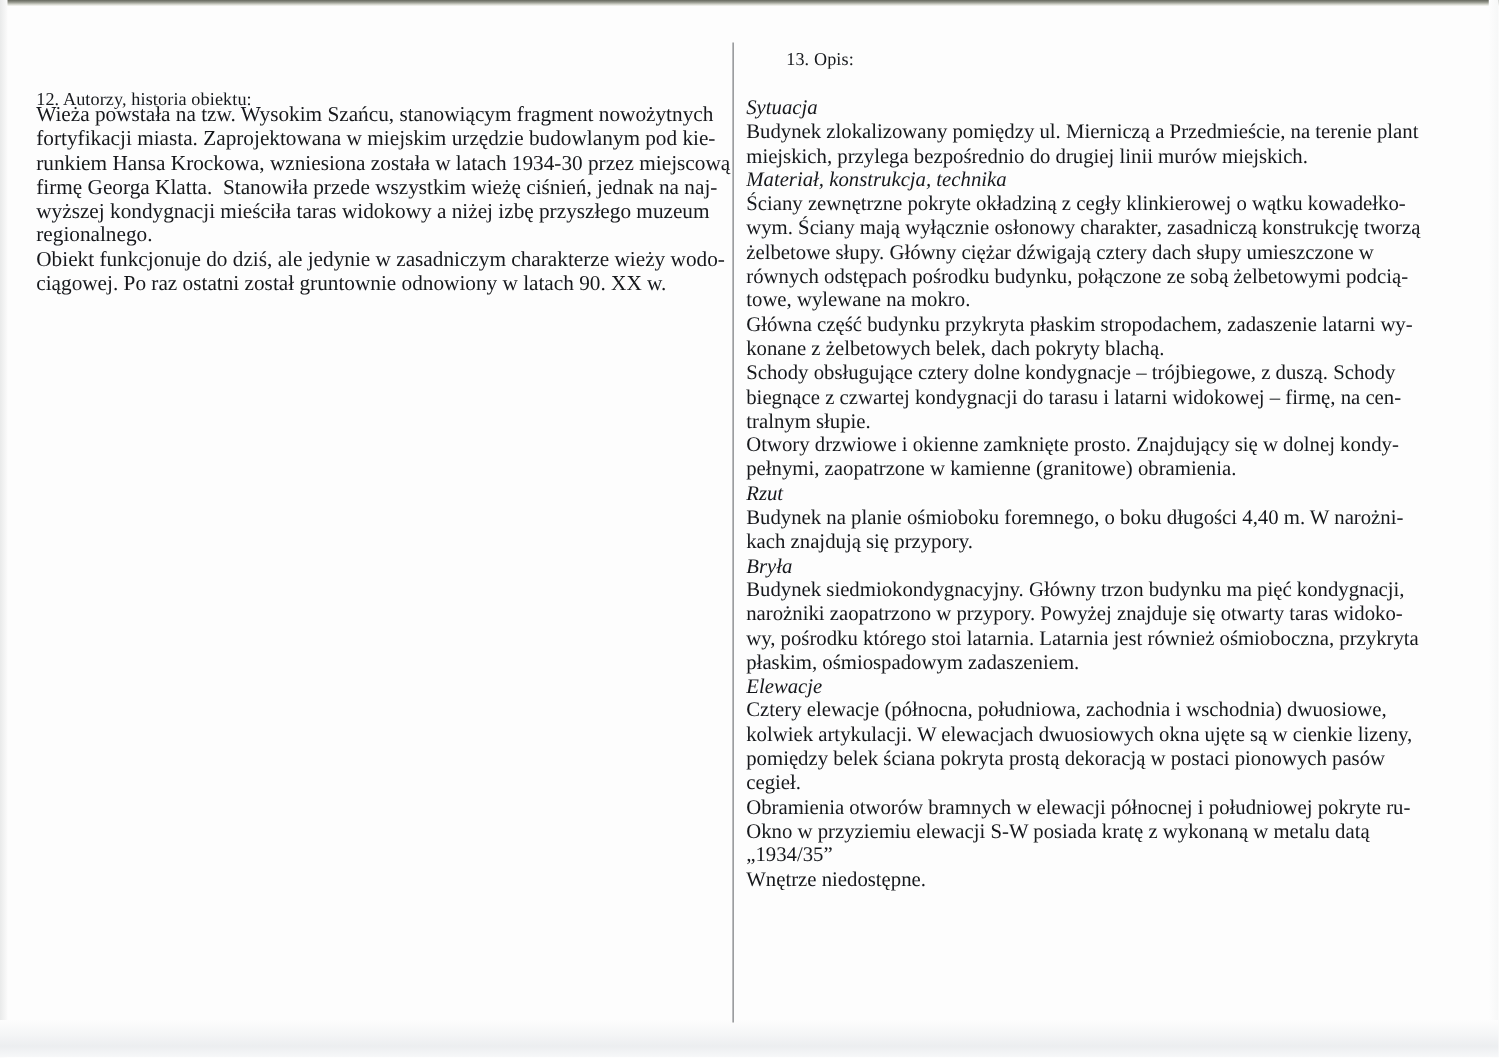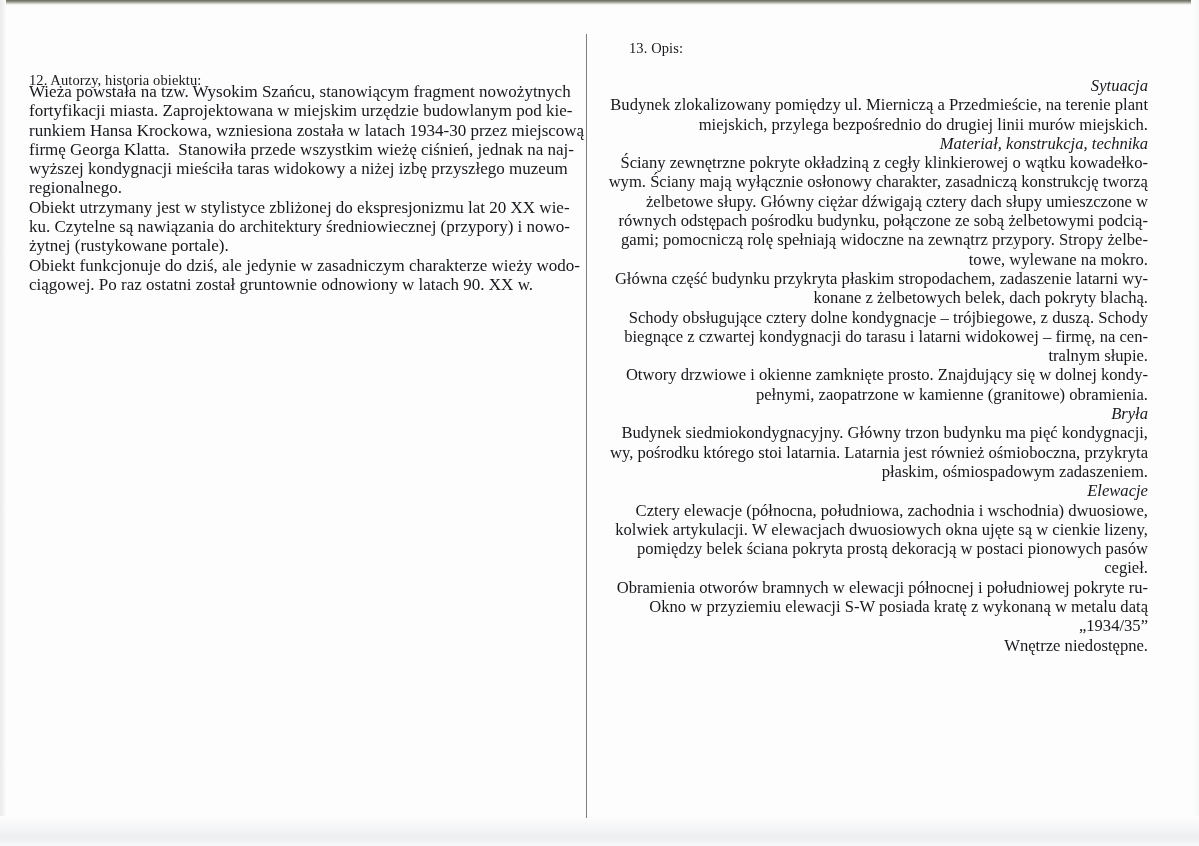--- a/index.html
+++ b/index.html
@@ -73,21 +73,21 @@
     text-justify: inter-word;
     hyphens: manual;
   }
   .body-right {
     position: absolute;
     left: 597px;
     top: 76px;
     width: 551px;
     font-size: 16.6px;
     line-height: 19.3px;
-    text-align: right;
+    text-align: left;
     hyphens: manual;
   }
 
   .para { margin: 0; }
   .para + .para { margin-top: 0; }
 
   .section-head {
     font-style: italic;
     margin: 0;
     font-size: 16.6px;
@@ -119,66 +119,68 @@
   <div class="body-left" id="left-body">
       <p class="para">
         <span class="line-just">Wieża powstała na tzw. Wysokim Szańcu, stanowiącym fragment nowożytnych</span>
         <span class="line-just">fortyfikacji miasta. Zaprojektowana w miejskim urzędzie budowlanym pod kie-</span>
         <span class="line-just">runkiem Hansa Krockowa, wzniesiona została w latach 1934-30 przez miejscową</span>
         <span class="line-just">firmę Georga Klatta.  Stanowiła przede wszystkim wieżę ciśnień, jednak na naj-</span>
         <span class="line-just">wyższej kondygnacji mieściła taras widokowy a niżej izbę przyszłego muzeum</span>
         <span class="line-just">regionalnego.</span>
       </p>
       <p class="para">
-        <span class="line-just">Obiekt utrzymany jest w stylistyce zbliżonej do ekspresjonizmu lat 20 XX wie-</span>
-        <span class="line-just">ku. Czytelne są nawiązania do architektury średniowiecznej (przypory) i nowo-</span>
-        <span class="line-just">żytnej (rustykowane portale).</span>
-      </p>
-      <p class="para">
         <span class="line-just">Obiekt funkcjonuje do dziś, ale jedynie w zasadniczym charakterze wieży wodo-</span>
         <span class="line-just">ciągowej. Po raz ostatni został gruntownie odnowiony w latach 90. XX w.</span>
       </p>
     </div>
 
   <div class="body-right" id="right-body">
       <div>
         <div class="section-head">Sytuacja</div>
         <p class="para">
           <span class="line">Budynek zlokalizowany pomiędzy ul. Mierniczą a Przedmieście, na terenie plant</span>
           <span class="line">miejskich, przylega bezpośrednio do drugiej linii murów miejskich.</span>
         </p>
       </div>
       <div>
         <div class="section-head">Materiał, konstrukcja, technika</div>
         <p class="para">
           <span class="line">Ściany zewnętrzne pokryte okładziną z cegły klinkierowej o wątku kowadełko-</span>
           <span class="line">wym. Ściany mają wyłącznie osłonowy charakter, zasadniczą konstrukcję tworzą</span>
           <span class="line">żelbetowe słupy. Główny ciężar dźwigają cztery dach słupy umieszczone w</span>
           <span class="line">równych odstępach pośrodku budynku, połączone ze sobą żelbetowymi podcią-</span>
-          <span class="line">gami; pomocniczą rolę spełniają widoczne na zewnątrz przypory. Stropy żelbe-</span>
           <span class="line">towe, wylewane na mokro.</span>
         </p>
         <p class="para">
           <span class="line">Główna część budynku przykryta płaskim stropodachem, zadaszenie latarni wy-</span>
           <span class="line">konane z żelbetowych belek, dach pokryty blachą.</span>
         </p>
         <p class="para">
           <span class="line">Schody obsługujące cztery dolne kondygnacje – trójbiegowe, z duszą. Schody</span>
           <span class="line">biegnące z czwartej kondygnacji do tarasu i latarni widokowej – firmę, na cen-</span>
           <span class="line">tralnym słupie.</span>
         </p>
         <p class="para">
           <span class="line">Otwory drzwiowe i okienne zamknięte prosto. Znajdujący się w dolnej kondy-</span>
           <span class="line">pełnymi, zaopatrzone w kamienne (granitowe) obramienia.</span>
         </p>
       </div>
       <div>
+        <div class="section-head">Rzut</div>
+        <p class="para">
+          <span class="line">Budynek na planie ośmioboku foremnego, o boku długości 4,40 m. W narożni-</span>
+          <span class="line">kach znajdują się przypory.</span>
+        </p>
+      </div>
+      <div>
         <div class="section-head">Bryła</div>
         <p class="para">
           <span class="line">Budynek siedmiokondygnacyjny. Główny trzon budynku ma pięć kondygnacji,</span>
+          <span class="line">narożniki zaopatrzono w przypory. Powyżej znajduje się otwarty taras widoko-</span>
           <span class="line">wy, pośrodku którego stoi latarnia. Latarnia jest również ośmioboczna, przykryta</span>
           <span class="line">płaskim, ośmiospadowym zadaszeniem.</span>
         </p>
       </div>
       <div>
         <div class="section-head">Elewacje</div>
         <p class="para">
           <span class="line">Cztery elewacje (północna, południowa, zachodnia i wschodnia) dwuosiowe,</span>
           <span class="line">kolwiek artykulacji. W elewacjach dwuosiowych okna ujęte są w cienkie lizeny,</span>
           <span class="line">pomiędzy belek ściana pokryta prostą dekoracją w postaci pionowych pasów</span>

